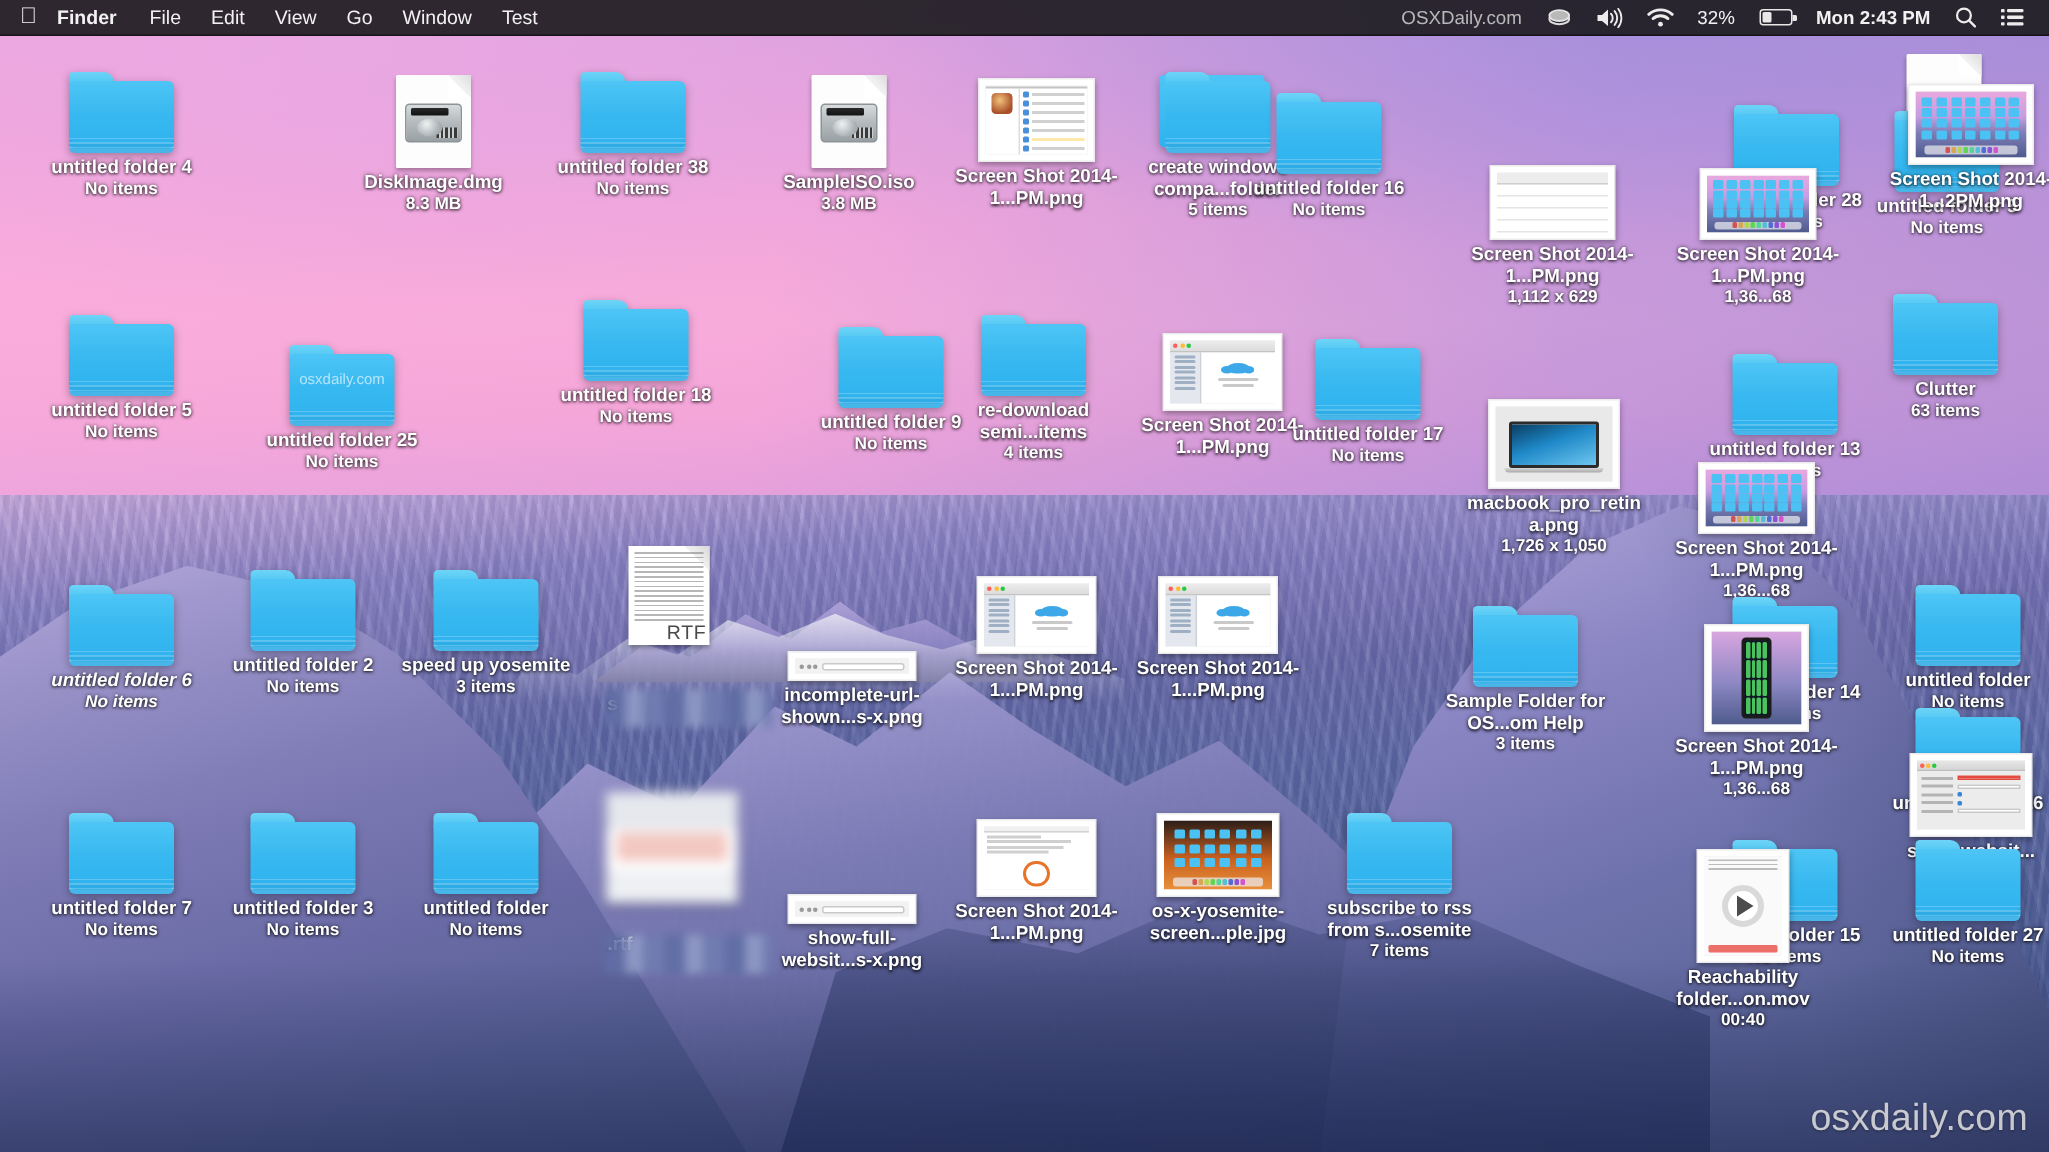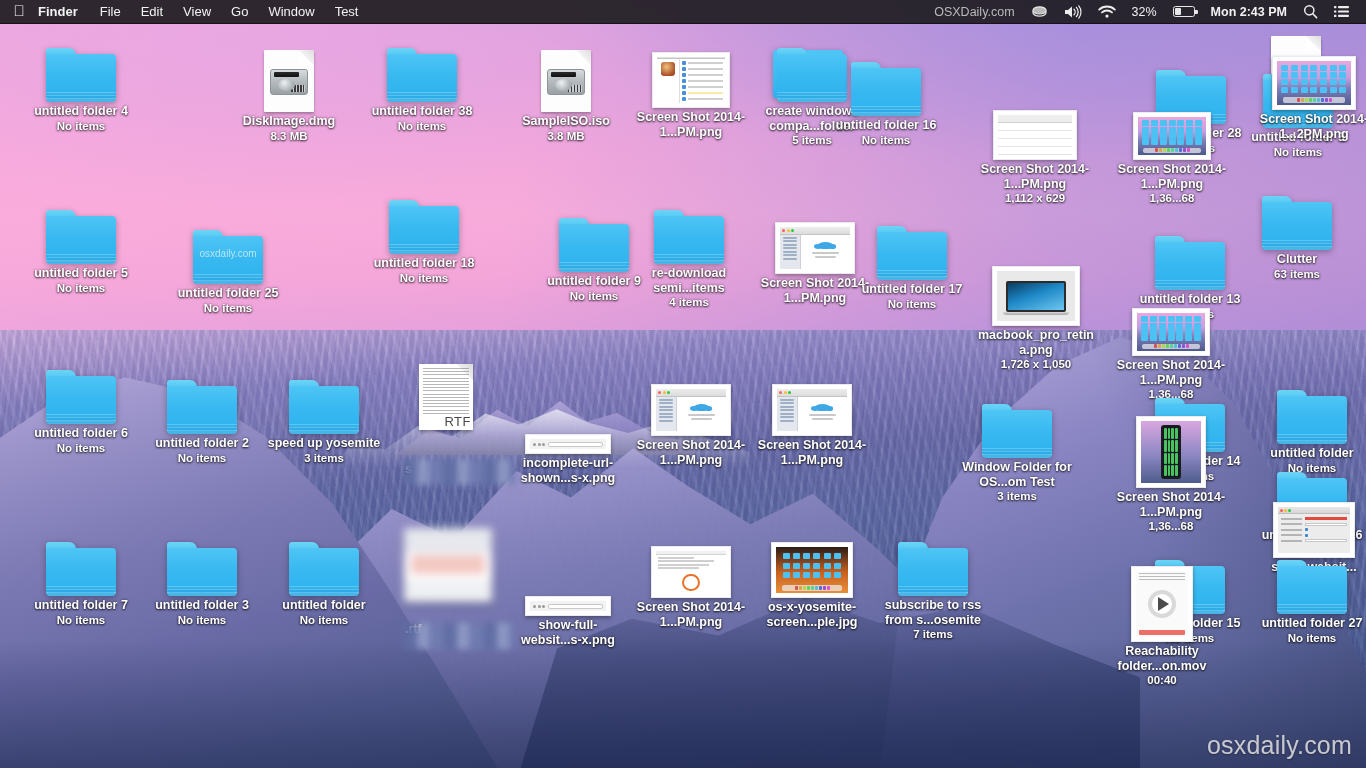--- a/index.html
+++ b/index.html
@@ -779,21 +779,21 @@
                   <i style="background:hsl(266,62%,58%)"></i>
                   <i style="background:hsl(304,62%,58%)"></i>
                 </div>
               </div>
             </div>
           </div>
         </div>
         <div class="icon-label">Screen Shot 2014-1...PM.png</div>
         <div class="icon-sub">1,36...68</div>
       </div>
-      <div class="icon" style="left: 22px; top: 356px;">
+      <div class="icon" style="left: 22px; top: 376px; font-style: italic;">
         <div class="icon-img">
           <div class="folder">
             <div class="tab"></div>
             <div class="body"></div>
           </div>
         </div>
         <div class="icon-label">untitled folder 6</div>
         <div class="icon-sub">No items</div>
       </div>
       <div class="icon" style="left: 143px; top: 366px;">
@@ -907,21 +907,21 @@
         <div class="icon-label">untitled folder</div>
         <div class="icon-sub">No items</div>
       </div>
       <div class="icon" style="left: 958px; top: 390px;">
         <div class="icon-img">
           <div class="folder">
             <div class="tab"></div>
             <div class="body"></div>
           </div>
         </div>
-        <div class="icon-label">Window Folder for OS...om Test</div>
+        <div class="icon-label">Sample Folder for OS...om Help</div>
         <div class="icon-sub">3 items</div>
       </div>
       <div class="icon" style="left: 1131px; top: 384px;">
         <div class="icon-img">
           <div class="folder">
             <div class="tab"></div>
             <div class="body"></div>
           </div>
         </div>
         <div class="icon-label">untitled folder 14</div>

